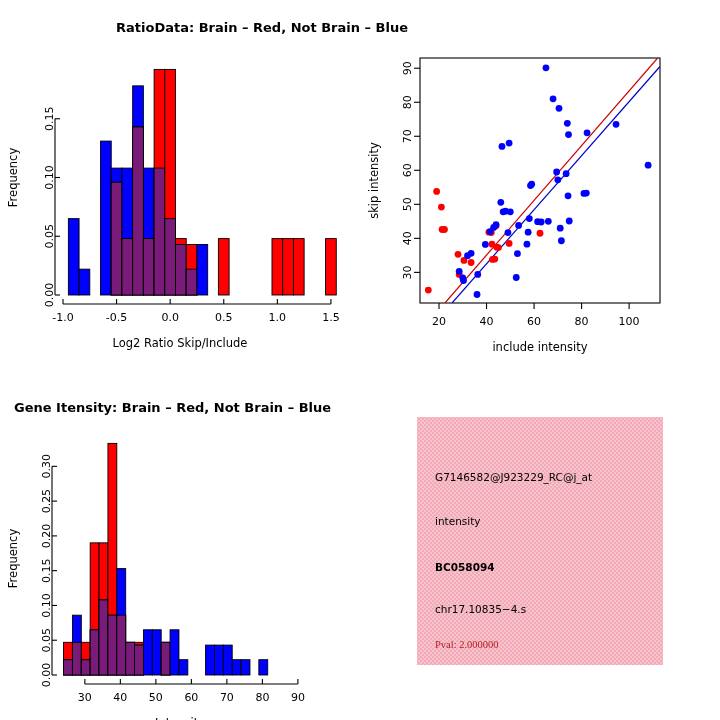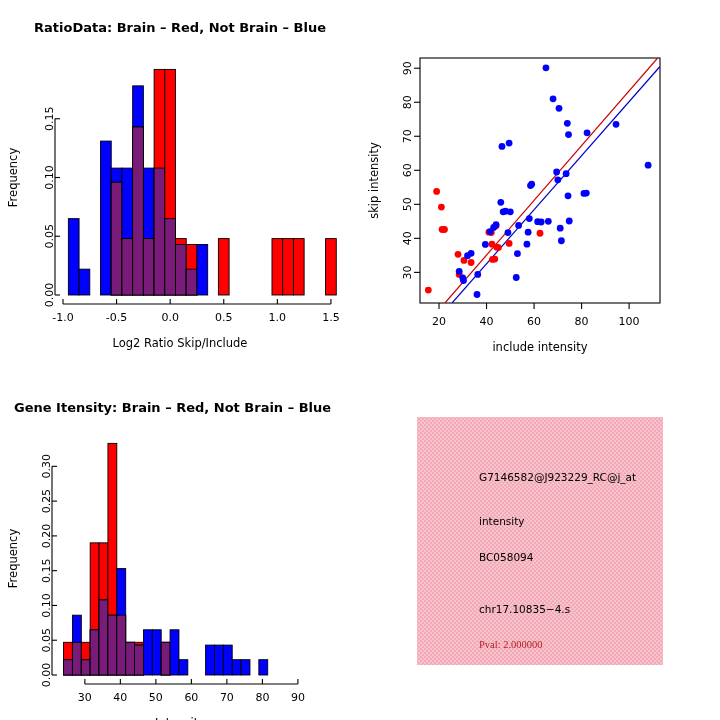--- a/index.html
+++ b/index.html
@@ -14,26 +14,27 @@
     font-family: "DejaVu Sans", "Liberation Sans", sans-serif;
     overflow: hidden;
   }
   .panel {
     position: absolute;
     overflow: visible;
   }
   .plot-title {
     position: absolute;
     width: 100%;
-    text-align: center;
+    text-align: right;
     font-weight: bold;
     font-size: 13px;
     color: #000;
     letter-spacing: 0px;
     white-space: nowrap;
+    padding-left: 48px;
   }
   svg { display: block; overflow: visible; }
   text { font-family: "DejaVu Sans", "Liberation Sans", sans-serif; fill: #000; }
   .tick-lbl { font-size: 11px; }
   .axis-lbl { font-size: 11.5px; }
   .infobox {
     position: absolute;
     left: 417px;
     top: 417px;
     width: 246px;
@@ -44,21 +45,20 @@
       radial-gradient(#f7a8b8 0.8px, transparent 0.9px);
     background-size: 4px 4px, 4px 4px;
     background-position: 0 0, 2px 2px;
   }
   .infobox .line {
     position: absolute;
     left: 18px;
     font-size: 10.5px;
     color: #000;
     white-space: nowrap;
-    margin-left: 44px;
   }
   .infobox .line.pval { color: #b22222; font-family: Liberation Serif, serif; }
 </style>
 </head>
 <body>
 
 <div class="panel" style="left:0px; top:0px; width:360px; height:360px;">
   <div class="plot-title" style="top:20px;">RatioData: Brain – Red, Not Brain – Blue</div>
   <svg id="svg-ratio" width="360" height="360" viewBox="0 0 360 360">
       <g>
@@ -305,16 +305,16 @@
         <text x="297.8985507246377" y="321" class="tick-lbl" text-anchor="middle">90</text>
         <text x="180" y="347" class="axis-lbl" text-anchor="middle">Intensity</text>
         <text x="17" y="178.5" class="axis-lbl" text-anchor="middle" transform="rotate(-90 17 178.5)">Frequency</text>
       </g>
     </svg>
 </div>
 
 <div class="infobox">
   <div class="line" style="top:54px;">G7146582@J923229_RC@j_at</div>
   <div class="line" style="top:98px;">intensity</div>
-  <div class="line" style="top:134px;">BC058094</div>
+  <div class="line" style="top:144px;font-weight:bold;">BC058094</div>
   <div class="line" style="top:186px;">chr17.10835−4.s</div>
   <div class="line pval" style="top:222px;">Pval: 2.000000</div>
 </div>
 
 </body></html>

